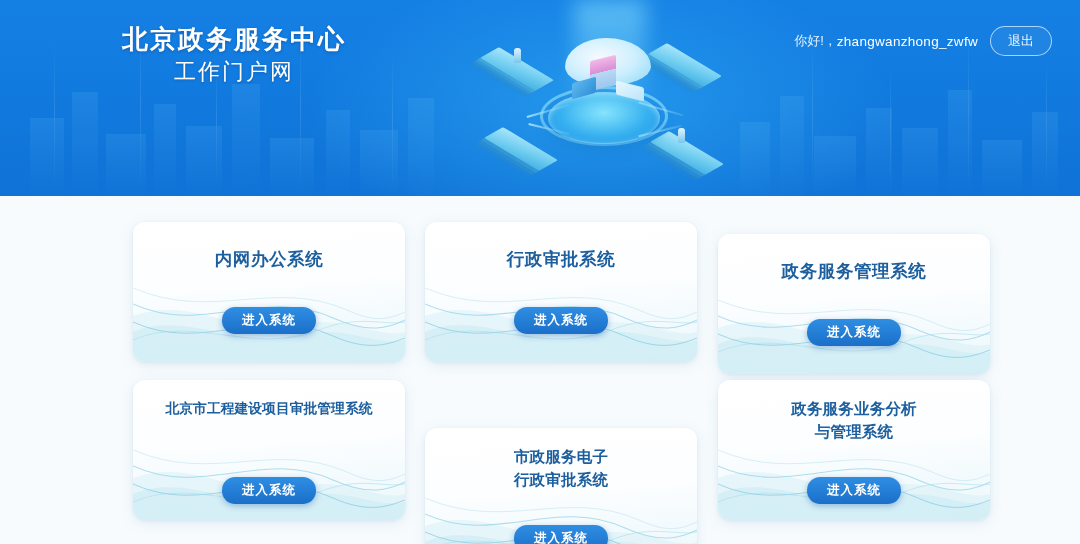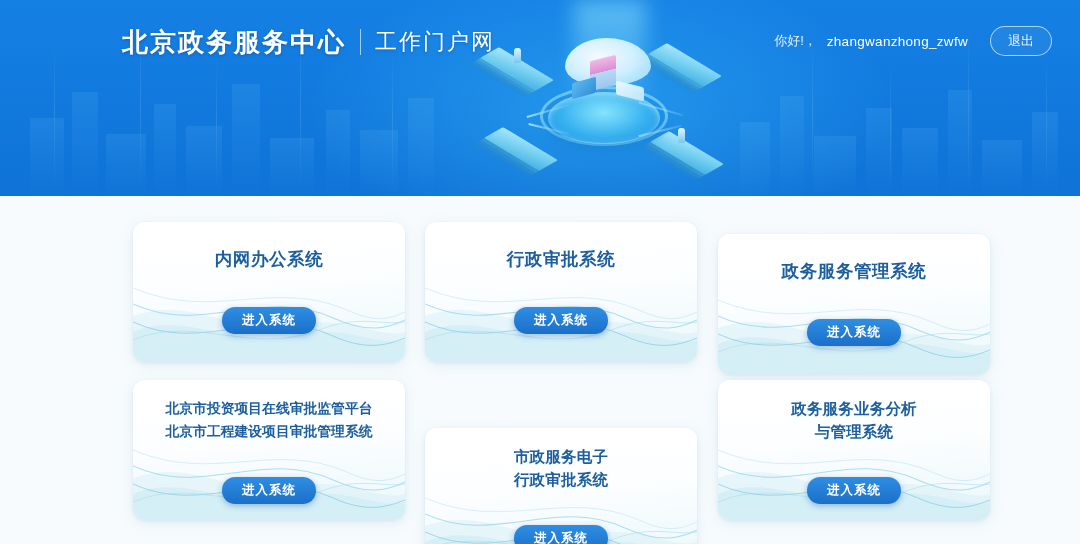--- a/index.html
+++ b/index.html
@@ -33,39 +33,40 @@
   }
   .vline {
     position:absolute;
     width:1px;
     background:linear-gradient(180deg, rgba(150,220,255,.0), rgba(160,225,255,.55), rgba(150,220,255,0));
   }
   .hdr-title {
     position:absolute; left:122px; top:22px;
     display:flex; align-items:center; gap:0;
     height:40px;
+    flex-direction:column;
   }
   .hdr-title .main {
     font-size:26px; font-weight:bold; color:#ffffff;
     letter-spacing:2px;
     text-shadow:0 1px 3px rgba(0,40,90,.35);
   }
   .hdr-title .divider {
     width:1px; height:26px;
     background:rgba(210,235,255,.75);
     margin:0 14px;
   }
   .hdr-title .sub {
     font-size:22px; font-weight:normal; color:#ffffff;
     letter-spacing:2px;
     text-shadow:0 1px 3px rgba(0,40,90,.3);
   }
   .hdr-user {
     position:absolute; right:28px; top:26px;
-    display:flex; align-items:center; gap:10px;
+    display:flex; align-items:center; gap:0;
   }
   .hdr-user .greet {
     font-size:13px; color:#e3f1ff;
   }
   .hdr-user .uname {
     font-size:13.5px; color:#ffffff; letter-spacing:.3px;
   }
   .logout-btn {
     margin-left:12px;
     border:1px solid rgba(198,228,255,.85);
@@ -322,21 +323,20 @@
       <div class="card r2" style="left:133px; top:22px;">
         <svg class="waves" viewBox="0 0 272 92" preserveAspectRatio="none">
           <path d="M0,50 C60,28 110,74 160,60 C210,46 246,74 272,66 L272,92 L0,92 Z" fill="#d9f0f6" opacity=".55"></path>
           <path d="M0,66 C54,44 104,84 158,70 C212,56 244,82 272,74 L272,92 L0,92 Z" fill="#c8e9f3" opacity=".5"></path>
           <path d="M0,38 C70,70 130,20 200,52 C236,68 256,62 272,54" fill="none" stroke="#8fd2e4" stroke-width="1.1" opacity=".7"></path>
           <path d="M0,56 C70,88 130,38 200,70 C236,86 256,78 272,72" fill="none" stroke="#72c5dd" stroke-width="1" opacity=".6"></path>
           <path d="M0,74 C60,48 120,90 186,64 C226,48 252,60 272,56" fill="none" stroke="#a5dcea" stroke-width="1" opacity=".55"></path>
           <path d="M0,22 C80,56 140,12 214,44 C244,58 258,52 272,46" fill="none" stroke="#b6e1ee" stroke-width="1" opacity=".5"></path>
         </svg>
         <div class="card-title two small">
-          <span class="ln">北京市投资项目在线审批监管平台</span>
           <span class="ln">北京市工程建设项目审批管理系统</span>
         </div>
         <button class="enter-btn">进入系统</button>
       </div>
 
       <div class="card r2" style="left:425px; top:22px;margin-top:48px;">
         <svg class="waves" viewBox="0 0 272 92" preserveAspectRatio="none">
           <path d="M0,50 C60,28 110,74 160,60 C210,46 246,74 272,66 L272,92 L0,92 Z" fill="#d9f0f6" opacity=".55"></path>
           <path d="M0,66 C54,44 104,84 158,70 C212,56 244,82 272,74 L272,92 L0,92 Z" fill="#c8e9f3" opacity=".5"></path>
           <path d="M0,38 C70,70 130,20 200,52 C236,68 256,62 272,54" fill="none" stroke="#8fd2e4" stroke-width="1.1" opacity=".7"></path>

